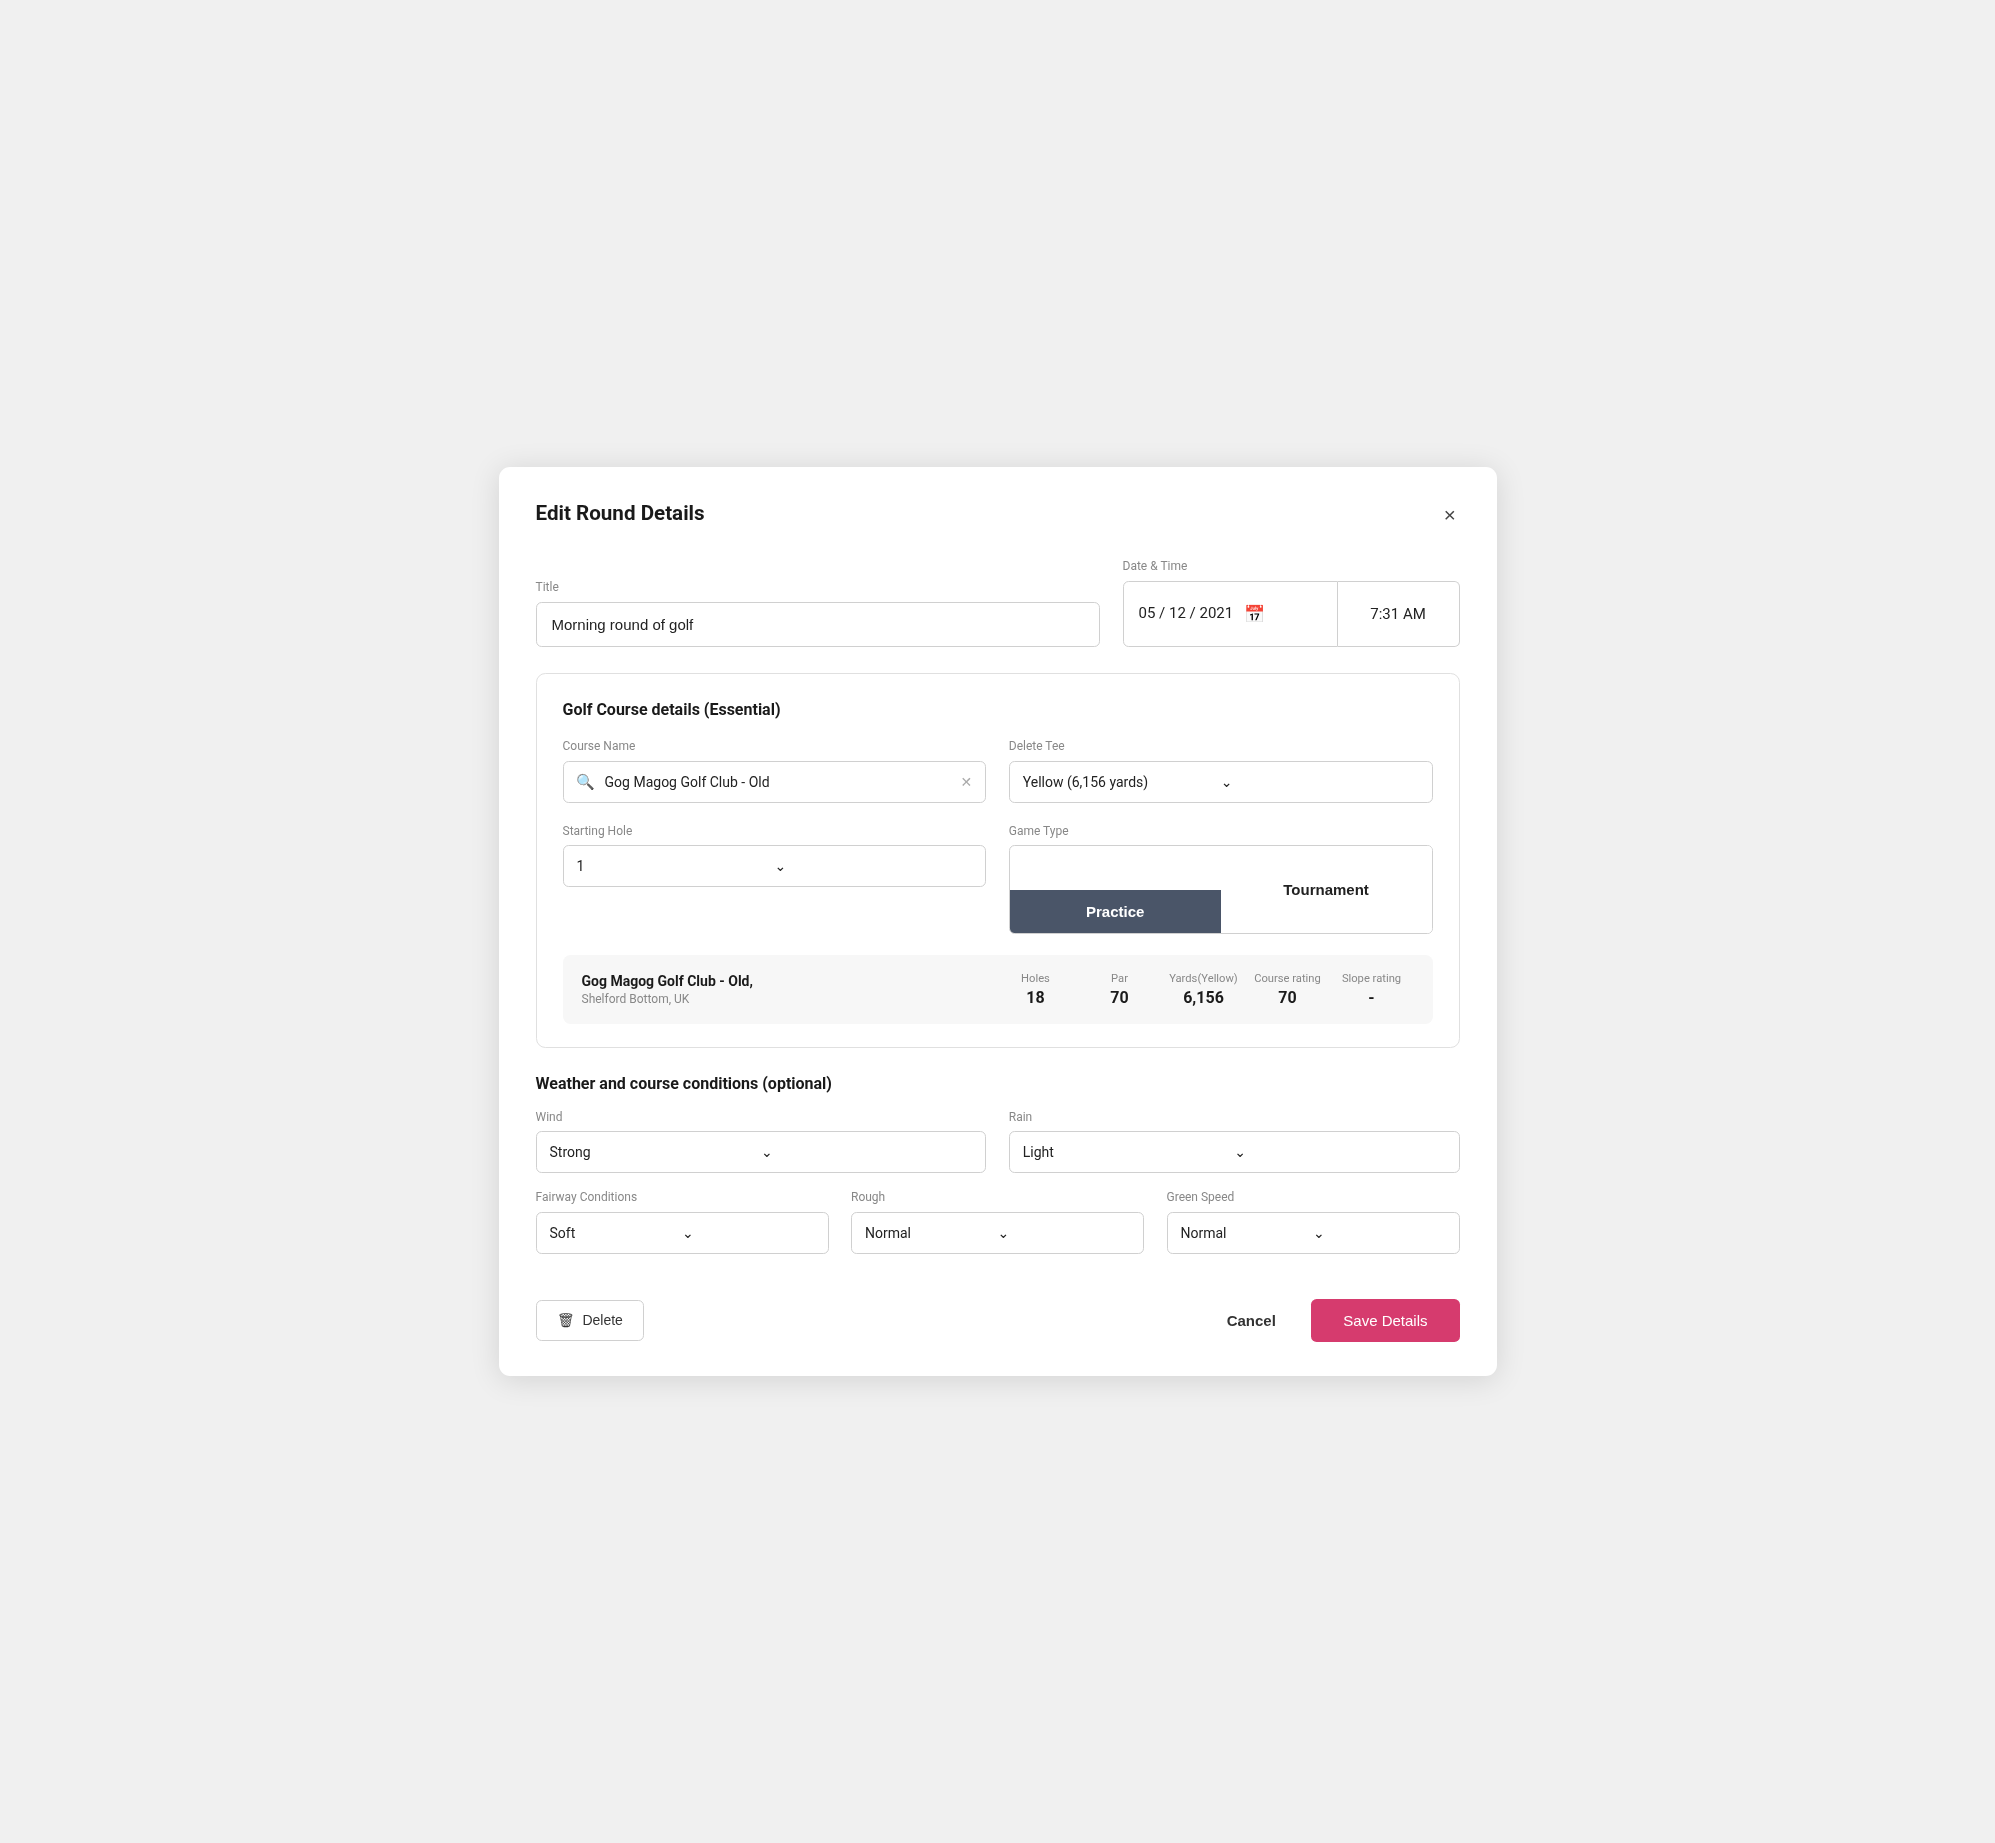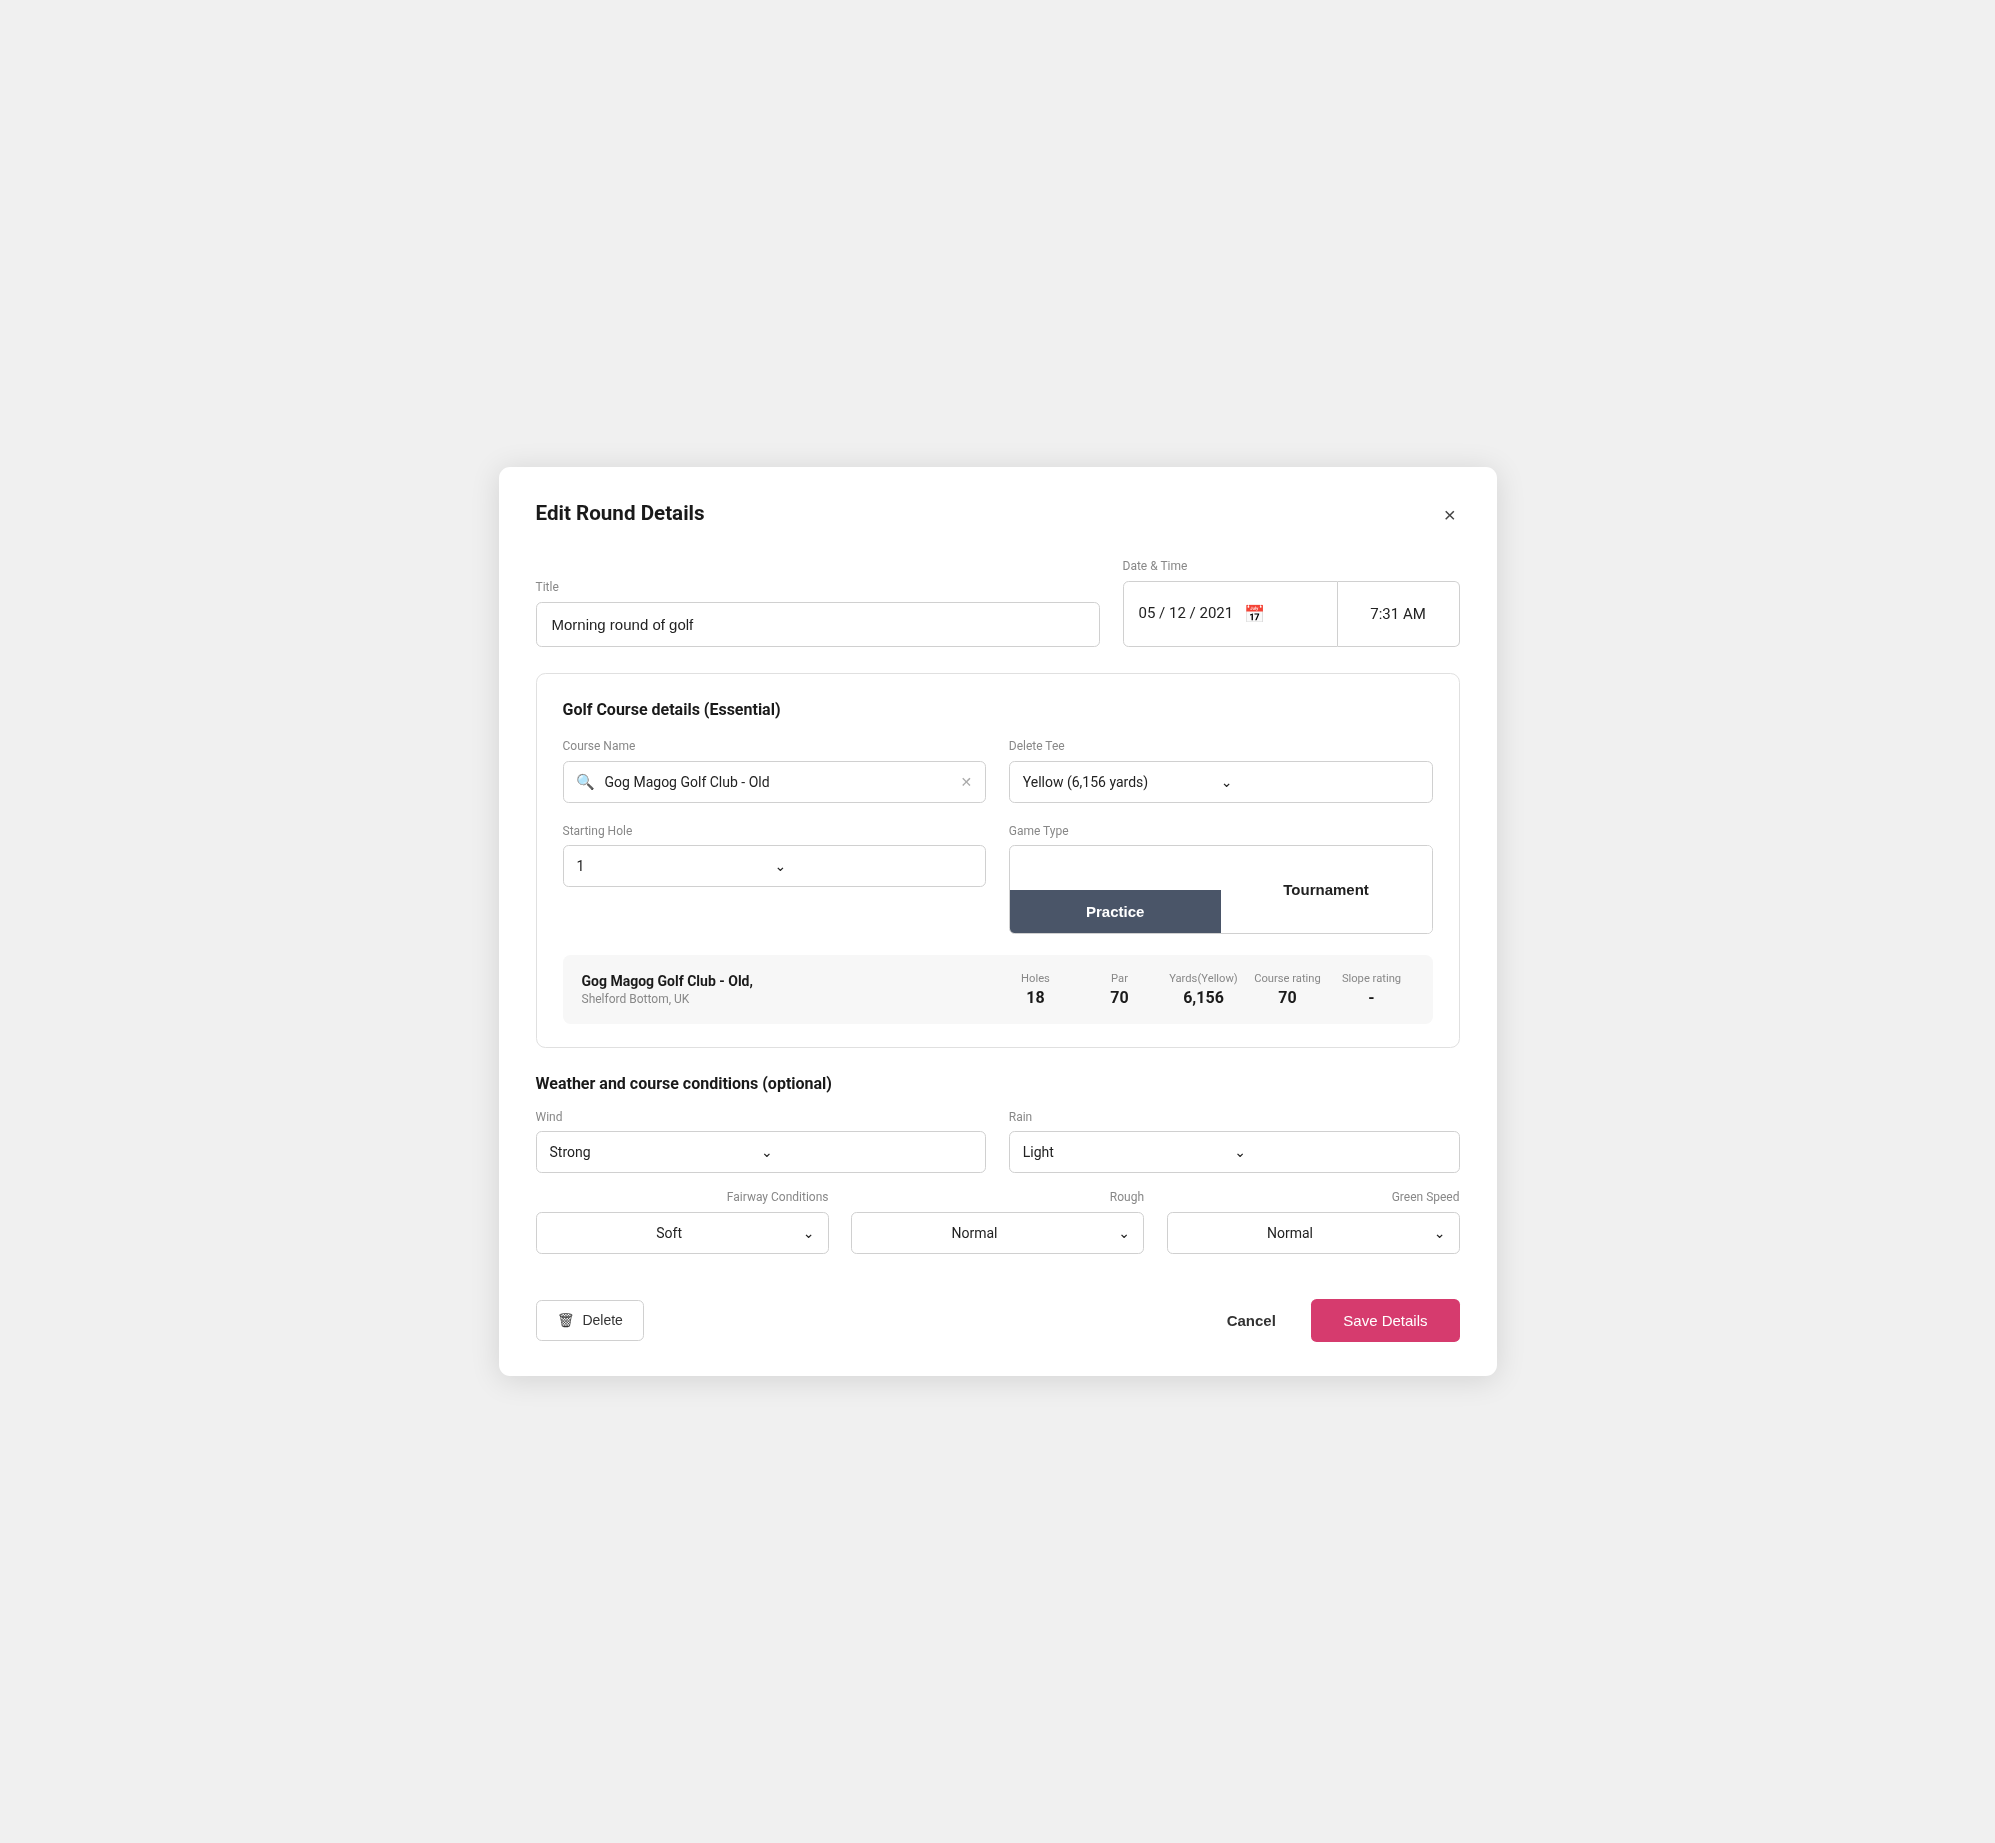--- a/index.html
+++ b/index.html
@@ -237,21 +237,20 @@
       display: grid;
       grid-template-columns: 1fr 1fr;
       gap: 22.5px;
       margin-bottom: 17px;
     }
     .weather-row-3 {
       display: grid;
       grid-template-columns: 1fr 1fr 1fr;
       gap: 22.5px;
       margin-bottom: 9px;
-      text-align: right;
     }
     
     .modal-footer {
       display: flex;
       align-items: center;
       justify-content: space-between;
       margin-top: 19px;
       padding-top: 19px;
     }
     .delete-btn {

